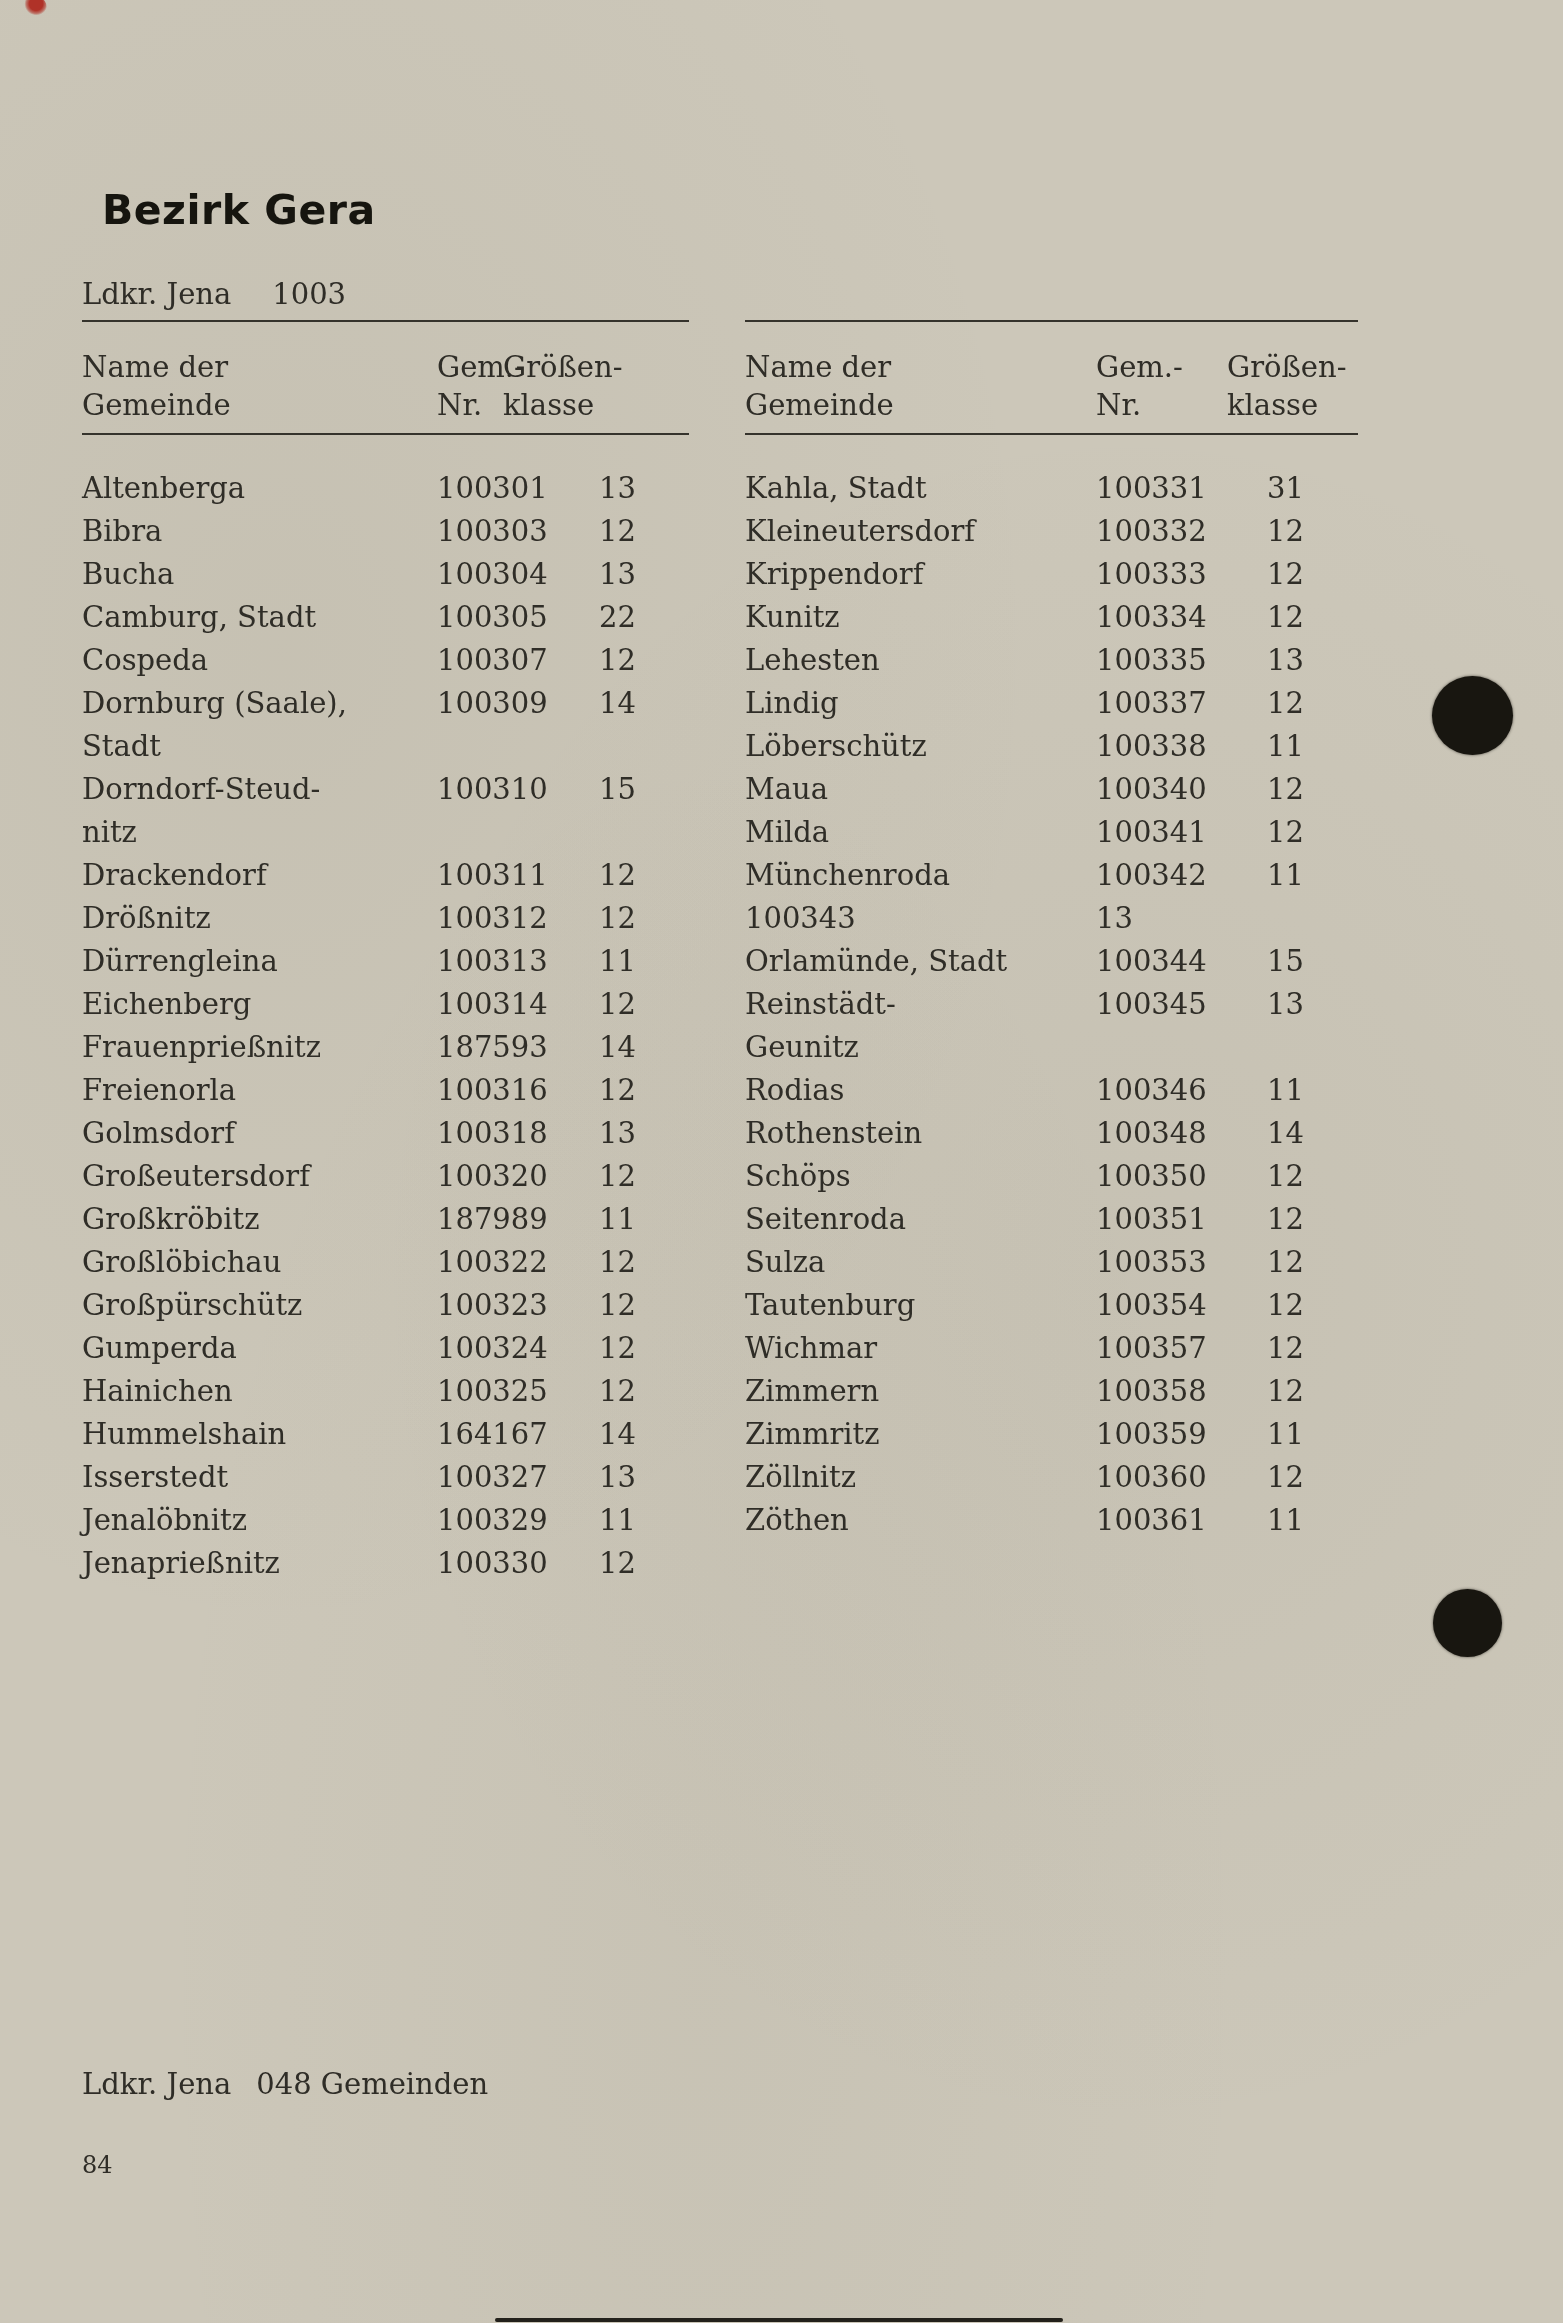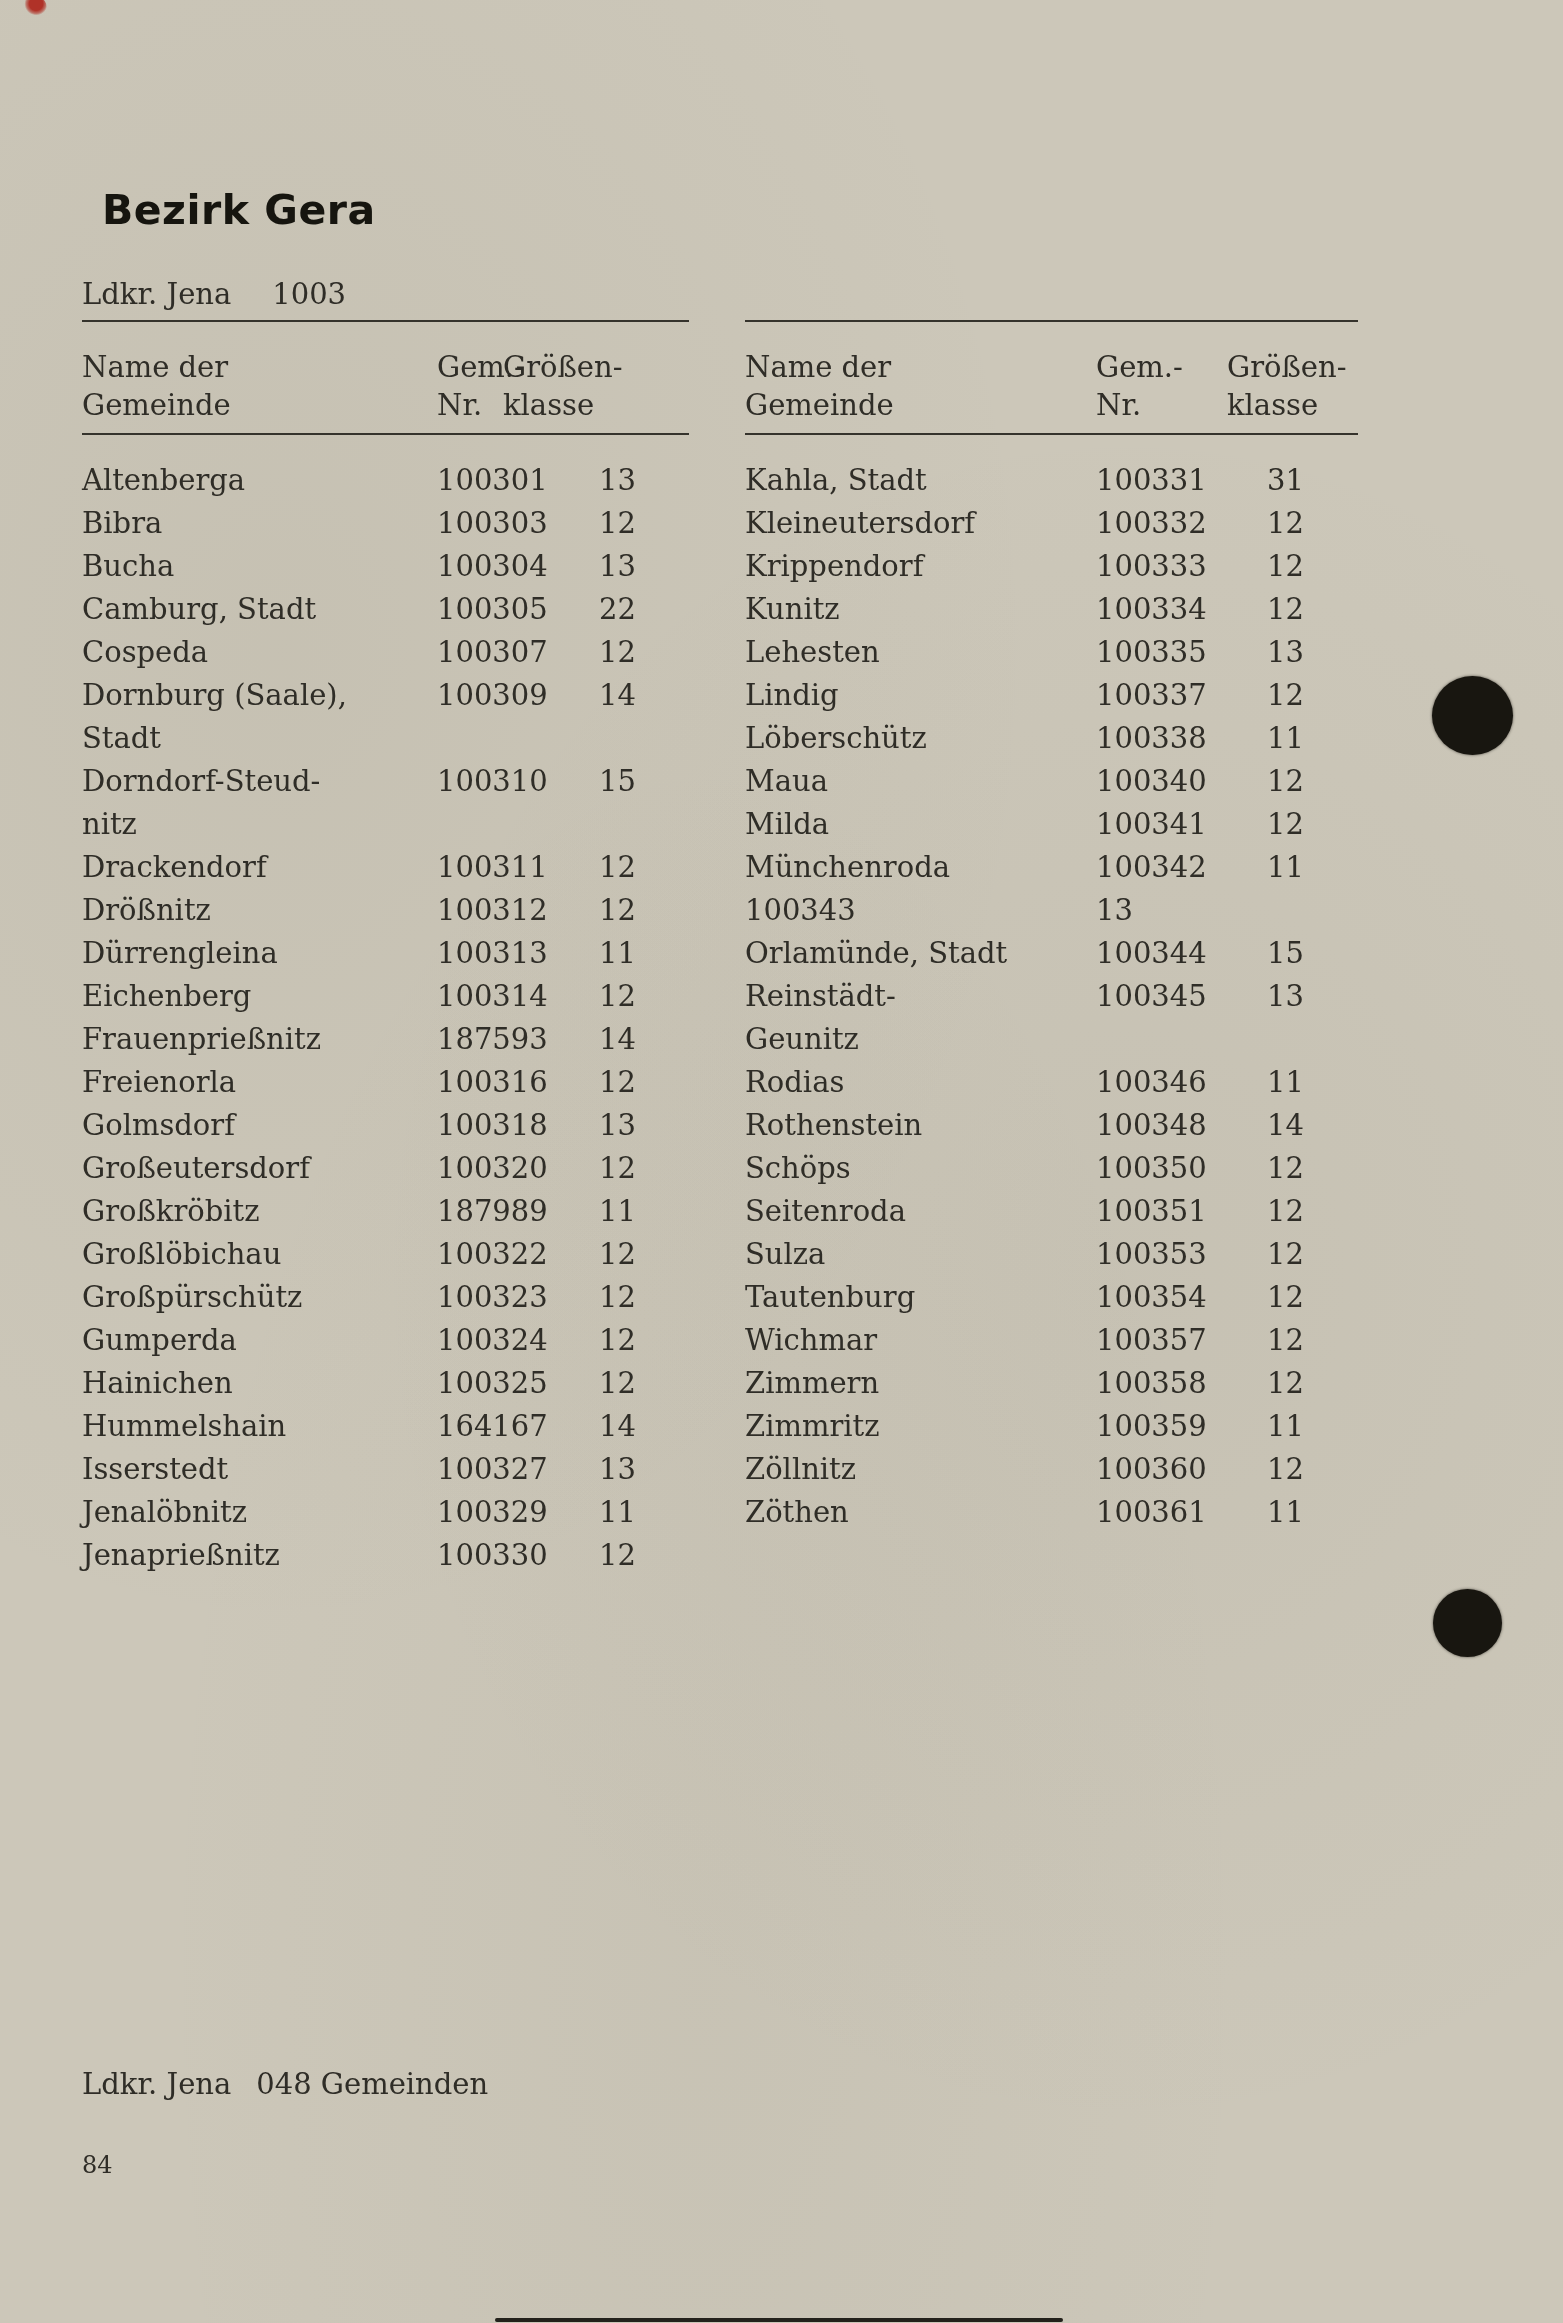--- a/index.html
+++ b/index.html
@@ -36,21 +36,21 @@
 
   .thead {
     display:grid; padding-top:26px; padding-bottom:9.4px;
   }
   .table-left  .thead { grid-template-columns:355px 66px 1fr; }
   .table-right .thead { grid-template-columns:351px 131px 1fr; }
   .th {
     font-size:29px; line-height:38px; white-space:pre-line;
   }
 
-  .tbody { border-top:2.8px solid #35332c; padding-top:24px; }
+  .tbody { border-top:2.8px solid #35332c; padding-top:32px; }
   .tr { display:grid; align-items:start; }
   .table-left  .tr { grid-template-columns:355px 162px 1fr; }
   .table-right .tr { grid-template-columns:351px 171px 1fr; }
   .td { font-size:29px; line-height:43px; min-height:43px; }
   .td.name { white-space:pre-line; padding-right:7.5px; }
   .td.kl   { }
 
   .footer {
     position:absolute; left:82px; top:2065px;
     display:flex; gap:25px;

